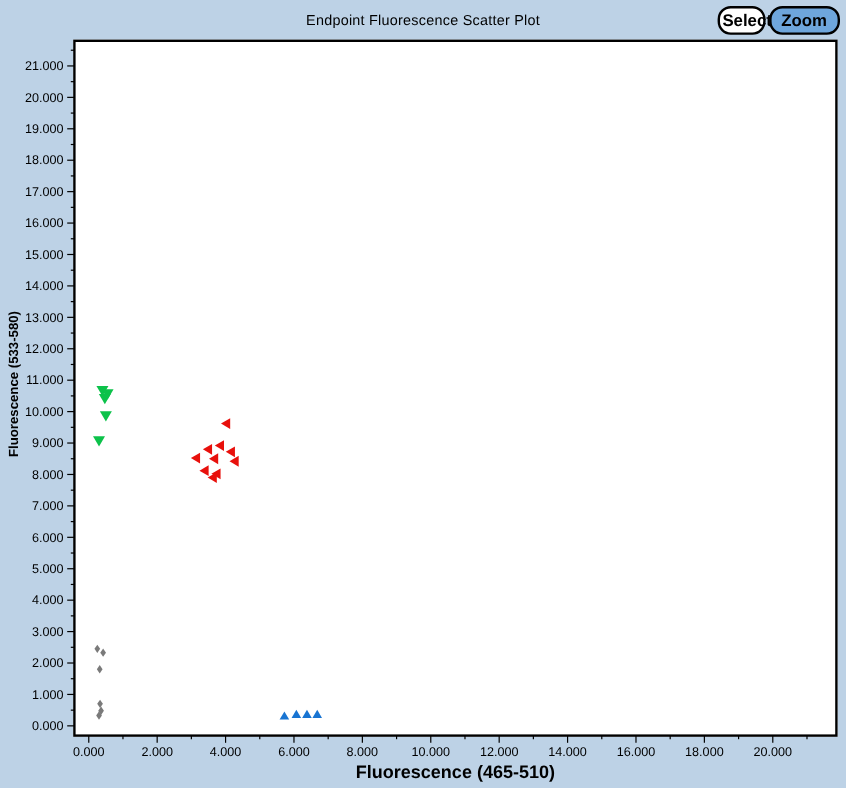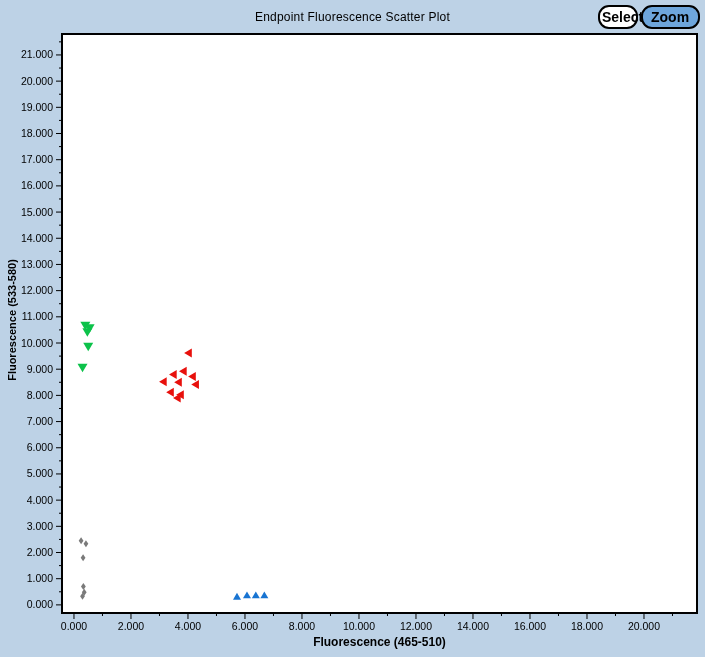--- a/index.html
+++ b/index.html
@@ -25,21 +25,21 @@
     background:#fff;border:2px solid #000;box-sizing:border-box;
   }
   .overlay-svg{position:absolute;left:0;top:0;width:705px;height:657px;pointer-events:none;}
   .y-axis-title{
     position:absolute;left:-58px;top:314px;width:140px;text-align:center;
     transform:rotate(-90deg);transform-origin:center;
     font-size:11px;font-weight:bold;white-space:nowrap;
   }
   .x-axis-title{
     position:absolute;top:635px;left:62px;width:635px;text-align:center;
-    font-size:12px;font-weight:bold;
+    font-size:15px;font-weight:bold;
   }
 </style>
 </head>
 <body style="background: rgb(189, 210, 230);">
 
 <div>
 
   <div class="chart-title">Endpoint Fluorescence Scatter Plot</div>
 
   <button class="btn btn-select" style="background: rgb(255, 255, 255);">Select</button>

